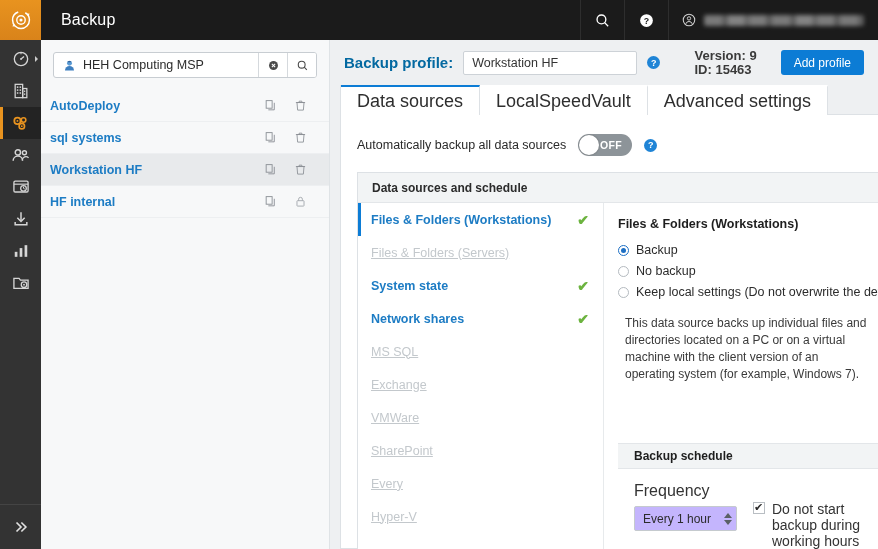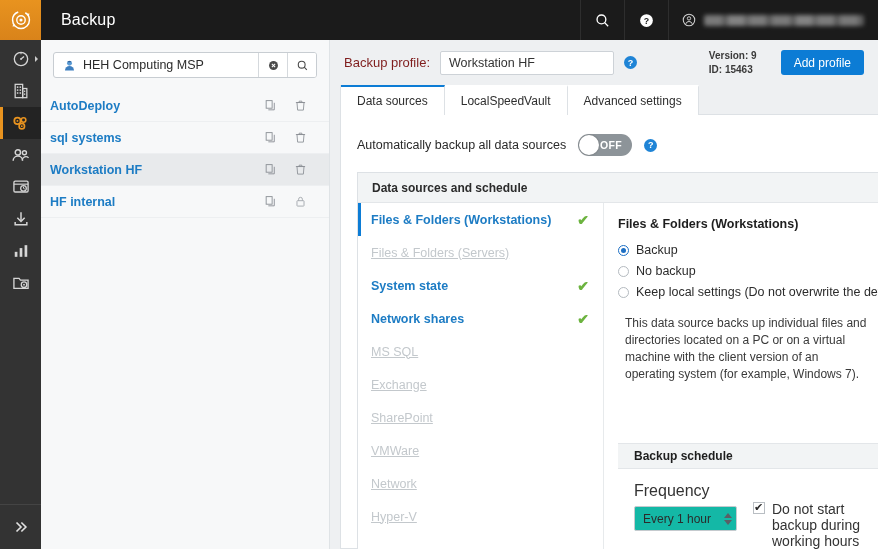--- a/index.html
+++ b/index.html
@@ -130,36 +130,36 @@
     white-space: nowrap; overflow: hidden; text-overflow: ellipsis;
   }
   .picon { width: 30px; display: flex; align-items: center; justify-content: center; cursor: pointer; }
 
   
   .content { flex: 1; height: 509px; position: relative; }
   .profhdr {
     height: 45px; display: flex; align-items: center;
     padding: 0 14px 0 14px; gap: 10px;
   }
-  .profhdr-label { font-size: 13px; color: #7f1d1d; font-weight: normal; white-space: nowrap; }
+  .profhdr-label { font-size: 15px; color: #0369a1; font-weight: bold; white-space: nowrap; }
   .profname-box {
     width: 174px; height: 24px; background: #ffffff;
     border: 1px solid #cdd2d7; border-radius: 2px;
     display: flex; align-items: center; padding: 0 8px;
     font-size: 12.5px; color: #333333;
   }
   .qmark {
     width: 13px; height: 13px; border-radius: 50%;
     background: #1f84d6; color: #ffffff;
     font-size: 9px; font-weight: bold;
     display: flex; align-items: center; justify-content: center;
     cursor: pointer; flex: 0 0 13px;
   }
   .verblock {
-    margin-left: auto; font-size: 10px; color: #3a3a3a;
+    margin-left: auto; font-size: 13px; color: #3a3a3a;
     line-height: 14px; font-weight: bold; text-align: left;
     padding-right: 14px;
   }
   .addbtn {
     background: #0c7cd5; color: #ffffff; border: none;
     border-radius: 3px; height: 25px; padding: 0 13px;
     font-size: 12px; font-family: inherit; cursor: pointer;
     white-space: nowrap;
   }
 
@@ -168,21 +168,21 @@
     position: absolute; left: 10px; top: 45px;
     width: 812px; height: 464px;
     background: #ffffff;
     border: 1px solid #dde1e5;
     border-top: none;
   }
   .tabs { display: flex; height: 30px; background: #eef0f2; }
   .tab {
     height: 30px; padding: 0 16px;
     display: flex; align-items: center;
-    font-size: 12px; color: #2e2e2e;
+    font-size: 18px; color: #2e2e2e;
     background: #ffffff; border-right: 1px solid #dde1e5;
     cursor: pointer; white-space: nowrap;
     border-top: 2px solid transparent;
   }
   .tab.active { border-top: 2px solid #0c7cd5; font-weight: normal; }
   .tabs-filler { flex: 1; background: #eef0f2; border-bottom: 1px solid #dde1e5; }
 
   .autobackup {
     display: flex; align-items: center; gap: 12px;
     padding: 19px 0 0 16px;
@@ -260,21 +260,21 @@
   }
   .sched-hdr {
     height: 26px; background: #f2f4f5;
     border-top: 1px solid #e3e6e9; border-bottom: 1px solid #e3e6e9;
     display: flex; align-items: center; padding-left: 16px;
     font-size: 12px; color: #1e1e1e; font-weight: bold;
   }
   .sched-body { padding: 13px 0 0 16px; display: flex; gap: 16px; }
   .freq-label { font-size: 16px; color: #333333; margin-bottom: 6px; }
   .select {
-    width: 103px; height: 25px; background: #14b8a6;
+    width: 103px; height: 25px; background: #c4b5fd;
     border: 1px solid #c5cace; border-radius: 2px;
     display: flex; align-items: center; padding: 0 4px 0 8px;
     font-size: 12px; color: #2b2b2b; cursor: pointer;
   }
   .select .sp-val { flex: 1; white-space: nowrap; }
   .spin { display: flex; flex-direction: column; gap: 2px; }
   .spin i { width: 0; height: 0; border-left: 4px solid transparent; border-right: 4px solid transparent; display: block; }
   .spin .up { border-bottom: 5px solid #5a6066; }
   .spin .dn { border-top: 5px solid #5a6066; }
   .chkwrap { display: flex; gap: 7px; padding-top: 19px; width: 120px; cursor: pointer; }
@@ -569,27 +569,27 @@
                   <span class="dsname">Network shares</span>
                   <span class="check">✔</span>
                 </div>
                 <div class="dsrow disabled">
                   <span class="dsname">MS SQL</span>
                 </div>
                 <div class="dsrow disabled">
                   <span class="dsname">Exchange</span>
                 </div>
                 <div class="dsrow disabled">
+                  <span class="dsname">VMWare</span>
+                </div>
+                <div class="dsrow disabled">
                   <span class="dsname">SharePoint</span>
                 </div>
                 <div class="dsrow disabled">
-                  <span class="dsname">VMWare</span>
-                </div>
-                <div class="dsrow disabled">
-                  <span class="dsname">Network</span>
+                  <span class="dsname">Every</span>
                 </div>
                 <div class="dsrow disabled">
                   <span class="dsname">Hyper-V</span>
                 </div>
               </div>
 
             <div class="dsdetail">
               <div class="dd-title">Files &amp; Folders (Workstations)</div>
               <div id="radio-group">
                   <div class="radio-row">

